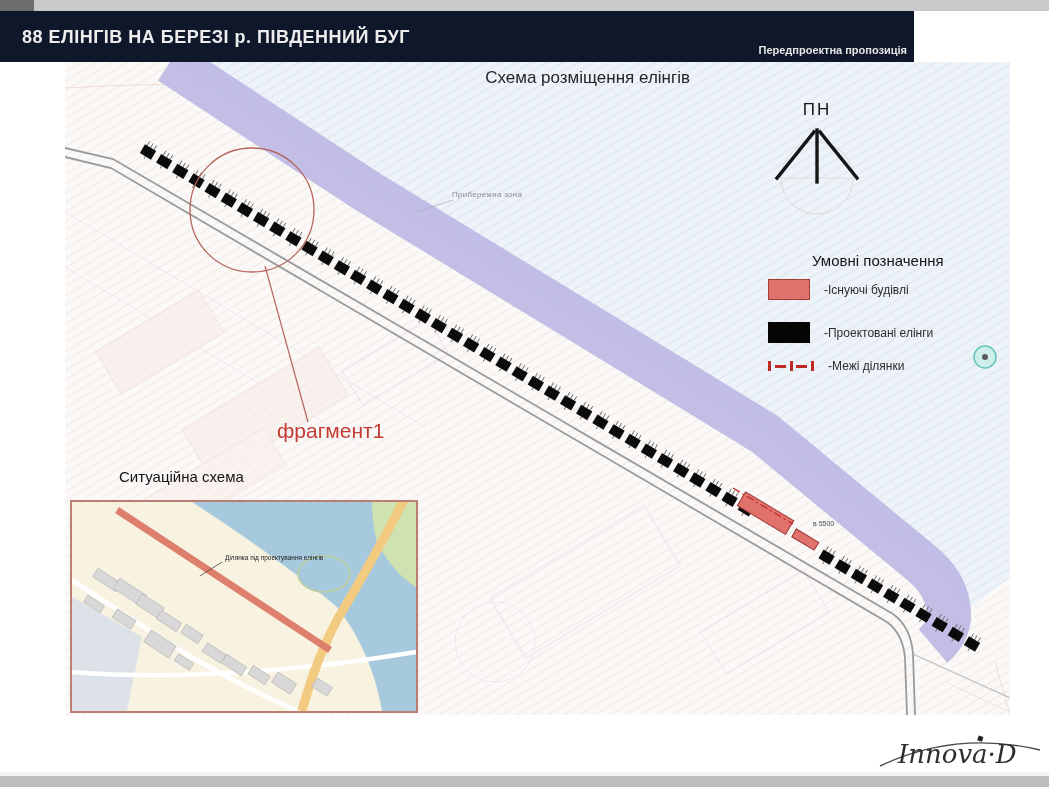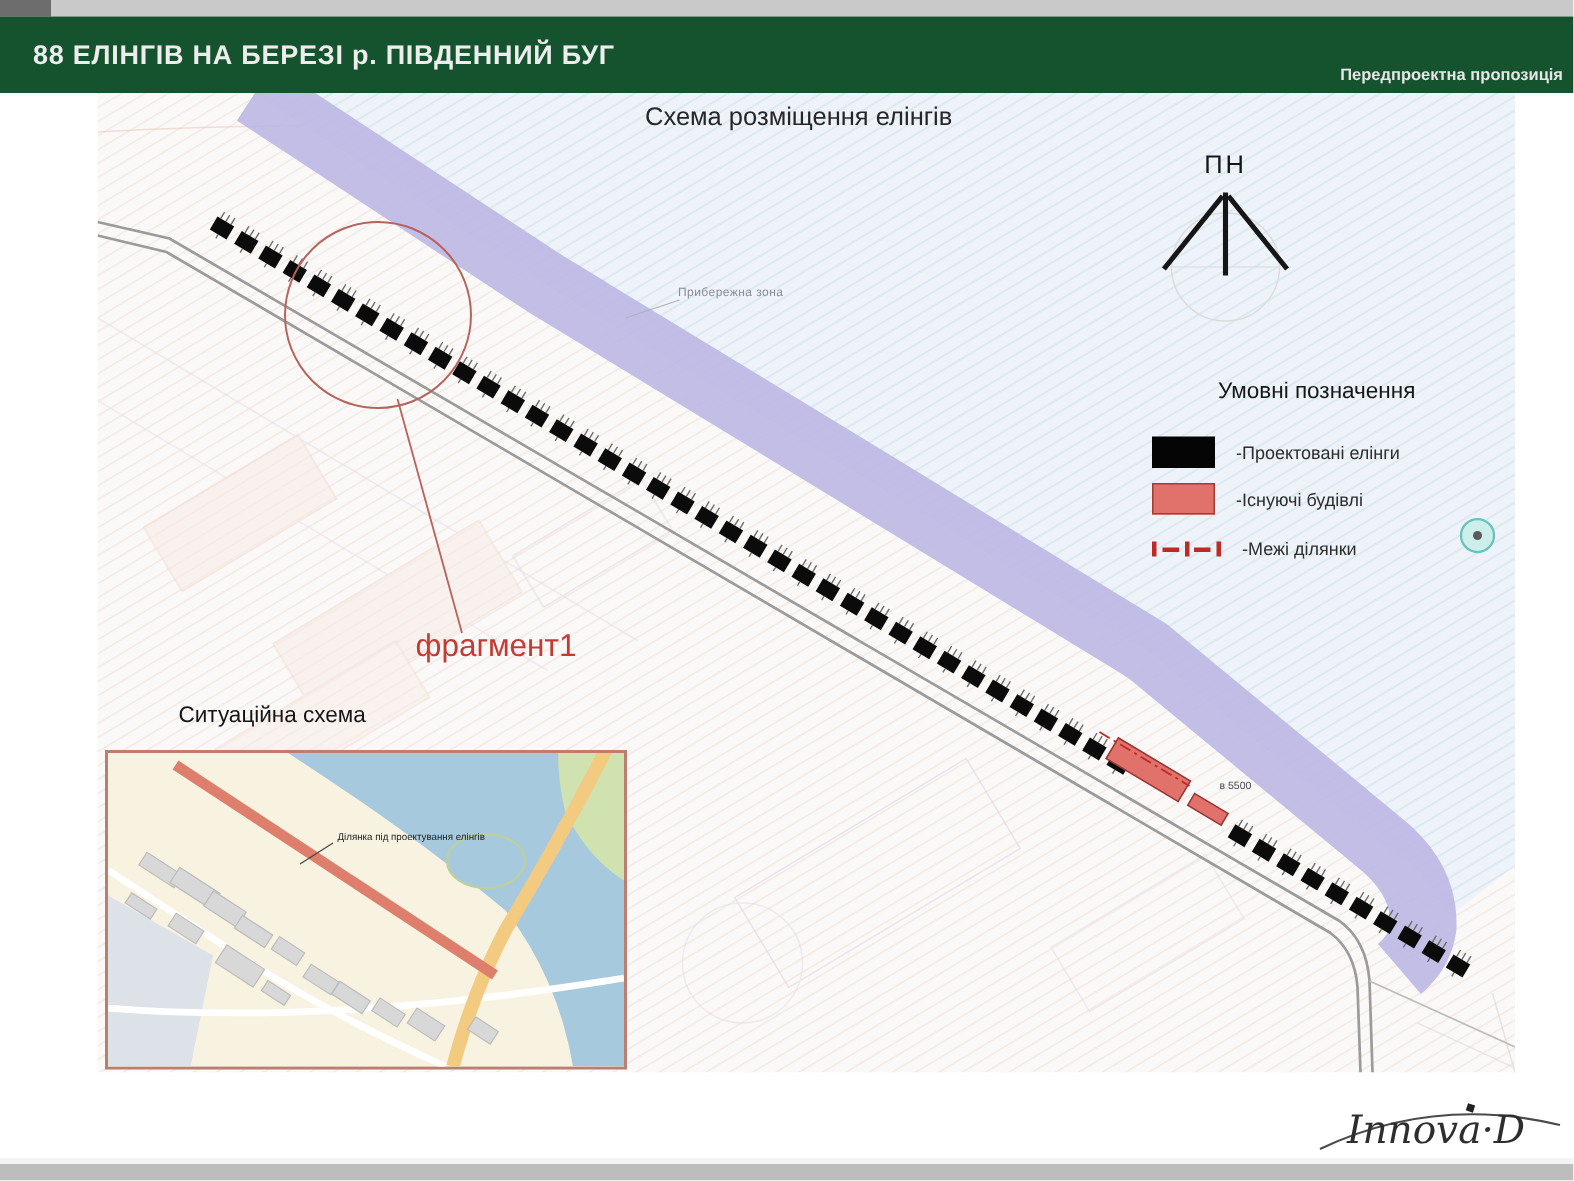--- a/index.html
+++ b/index.html
@@ -8,36 +8,36 @@
     font-family: "Liberation Sans", sans-serif;
     background: #ffffff;
     position: relative;
     overflow: hidden;
   }
   .abs { position: absolute; }
 
   
   .top-strip   { left:0; top:0; width:1049px; height:11px; background:#c9c9c9; }
   .corner-notch{ left:0; top:0; width:34px;  height:11px; background:#6e6d6d; }
-  .header-bar  { left:0; top:11px; width:1049px; height:51px; background:#14532d; }
+  .header-bar  { left:0; top:11px; width:914px; height:51px; background:#0f172a; }
   .header-title{
     position:absolute; left:22px; top:50%; transform:translateY(-50%);
     color:#ededed; font-size:18px; font-weight:600; letter-spacing:.5px;
   }
   .header-sub{
     position:absolute; right:7px; bottom:6px;
     color:#e6e6e6; font-size:11px; font-weight:700;
   }
 
   
   .map-area { left:65px; top:62px; width:945px; height:653px; }
   .map-area svg { display:block; }
 
   .plan-title{
-    left:430px; top:68px; width:260px; text-align:left;
+    left:430px; top:68px; width:260px; text-align:right;
     font-size:17px; color:#26262a;
   }
   .water-label{
     left:452px; top:190px; font-size:8px; color:#8b8b95; letter-spacing:.3px;
   }
   .fragment-label{
     left:277px; top:419px; font-size:21px; color:#c23b34;
   }
 
   
@@ -240,27 +240,27 @@
     <g stroke="#161616" stroke-width="3.4" stroke-linecap="square">
       <line x1="62" y1="10" x2="62" y2="62"></line>
       <line x1="22" y1="58" x2="59" y2="12"></line>
       <line x1="102" y1="58" x2="65" y2="12"></line>
     </g>
   </svg>
 </div>
 
 <div class="abs legend">
   <div class="legend-title">Умовні позначення</div>
+  <div class="legend-row r2">
+    <div class="sw sw-red"></div>
+    <div class="legend-label">-Існуючі будівлі</div>
+  </div>
   <div class="legend-row r1">
     <div class="sw sw-black"></div>
     <div class="legend-label">-Проектовані елінги</div>
-  </div>
-  <div class="legend-row r2">
-    <div class="sw sw-red"></div>
-    <div class="legend-label">-Існуючі будівлі</div>
   </div>
   <div class="legend-row r4">
     <div class="sw sw-boundary">
       <i class="bar"></i>
         <i class="dash"></i>
         <i class="bar"></i>
         <i class="dash"></i>
         <i class="bar"></i>
     </div>
     <div class="legend-label">-Межі ділянки</div>

